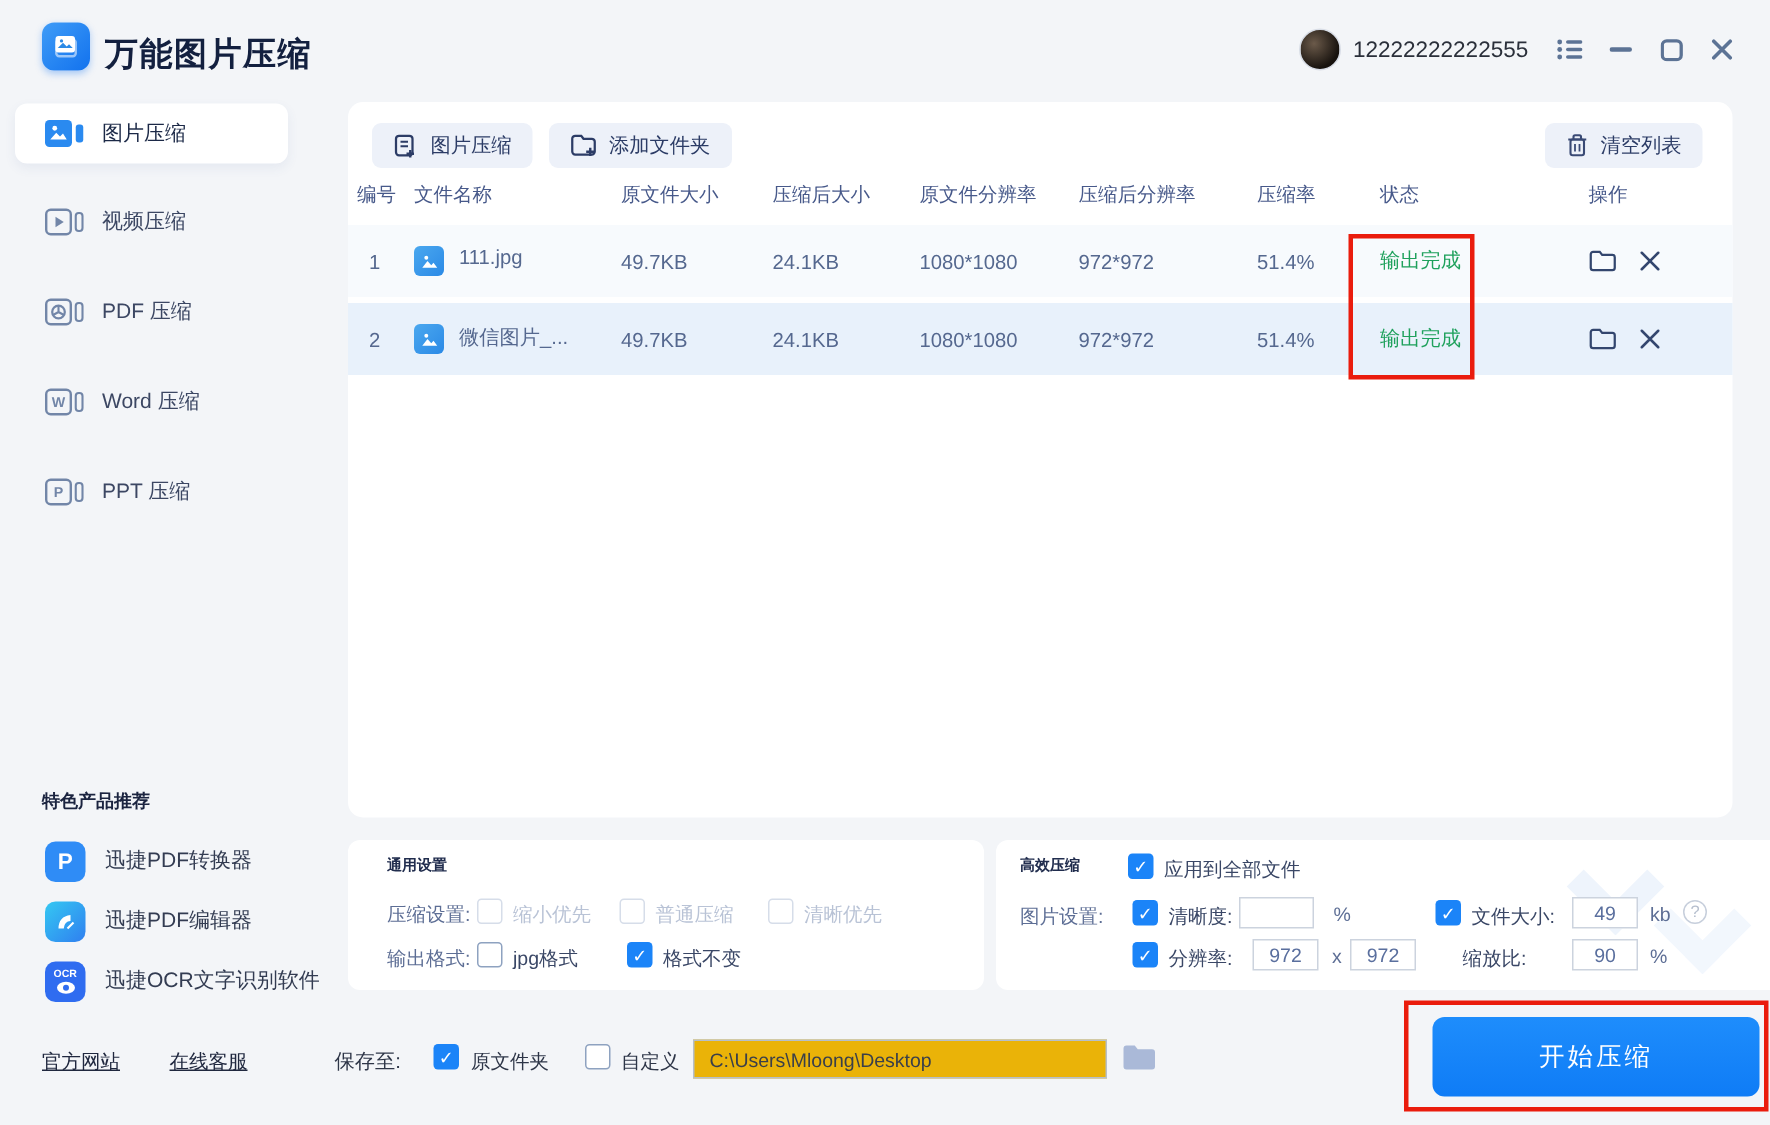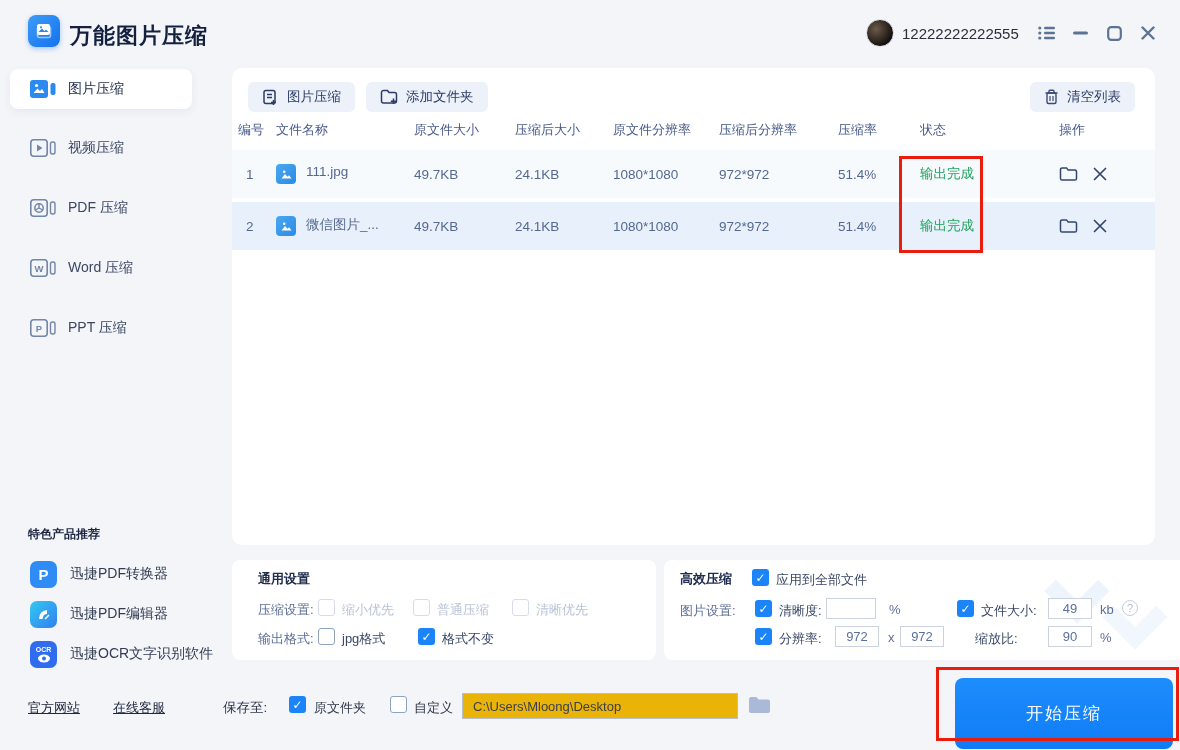--- a/index.html
+++ b/index.html
@@ -45,40 +45,40 @@
   .trow.r1 { background:#e8f1fb; }
   .fname { display:flex; align-items:flex-start; }
   .fthumb { width:20px; height:20px; border-radius:4px; background:linear-gradient(135deg,#4aa8ef,#2b8ae6);
     display:flex; align-items:center; justify-content:center; margin-right:10px; }
   .status-ok { color:#1fa15c; }
   .ops { display:flex; align-items:center; gap:15px; }
   .op-ic { cursor:pointer; display:flex; }
   
   .card-left { position:absolute; left:232px; top:560px; width:424px; height:100px; background:#fff; border-radius:8px; }
   .card-right { position:absolute; left:664px; top:560px; width:516px; height:100px; background:#fff; border-radius:8px 0 0 8px; overflow:hidden; }
-  .card-title { position:absolute; font-size:13px; font-weight:bold; color:#212d4e; }
+  .card-title { position:absolute; font-size:10px; font-weight:bold; color:#212d4e; }
   .set-label { position:absolute; font-size:13px; color:#5d6e95; }
   .cbx { position:absolute; width:17px; height:17px; border-radius:3px; display:flex; align-items:center; justify-content:center; cursor:pointer; }
   .cbx.on { background:#1b84f8; color:#fff; font-size:12px; }
   .cbx.off { background:#fff; border:1px solid #8ea2c0; }
   .cbx.dis { background:#fff; border:1px solid #d6dde9; cursor:default; }
   .cb-label { position:absolute; font-size:13px; color:#3a4766; }
   .cb-label.dis { color:#b9c3d6; }
   .numin { position:absolute; width:44px; height:21px; border:1px solid #ccd3de; background:#fff; text-align:center;
     font-size:13px; color:#5a6f9e; font-family:"Liberation Sans",sans-serif; }
   .unit { position:absolute; font-size:13px; color:#5d6e95; }
   .help { position:absolute; width:16px; height:16px; border-radius:50%; border:1px solid #c7cfdc; color:#b6bfce;
     font-size:11px; display:flex; align-items:center; justify-content:center; cursor:pointer; }
   .chev { position:absolute; width:46px; height:46px; border-right:16px solid #eef4fc; border-bottom:16px solid #eef4fc; transform:rotate(45deg); }
   
   .save-label { position:absolute; left:223px; top:699px; font-size:13.5px; color:#2e3648; }
   .path-input { position:absolute; left:462px; top:693px; width:276px; height:26px; border:1px solid #b6bfca; background:#eab308;
     font-size:13px; color:#3a3f4a; padding:0 10px; font-family:"Liberation Sans",sans-serif; }
   .browse { position:absolute; left:748px; top:696px; cursor:pointer; }
-  .start-btn { position:absolute; left:955px; top:678px; width:218px; height:71px; border-radius:8px;
+  .start-btn { position:absolute; left:955px; top:678px; width:218px; height:53px; border-radius:8px;
     background:linear-gradient(180deg,#1e8dfc,#0f7cf6); color:#fff; font-size:17px; display:flex; align-items:center;
     justify-content:center; cursor:pointer; letter-spacing:2px; }
   .anno { position:absolute; border:3px solid #ea1c0d; pointer-events:none; }
 </style>
 </head>
 <body>
 
 <div class="titlebar">
   <div class="logo">
     <svg width="20" height="20" viewBox="0 0 20 20">

